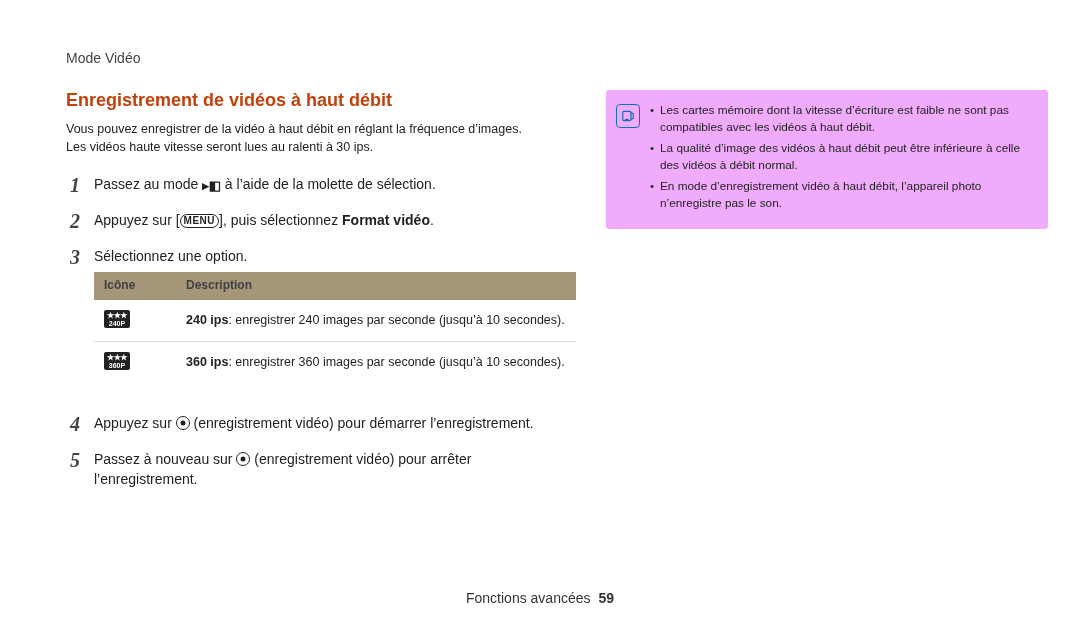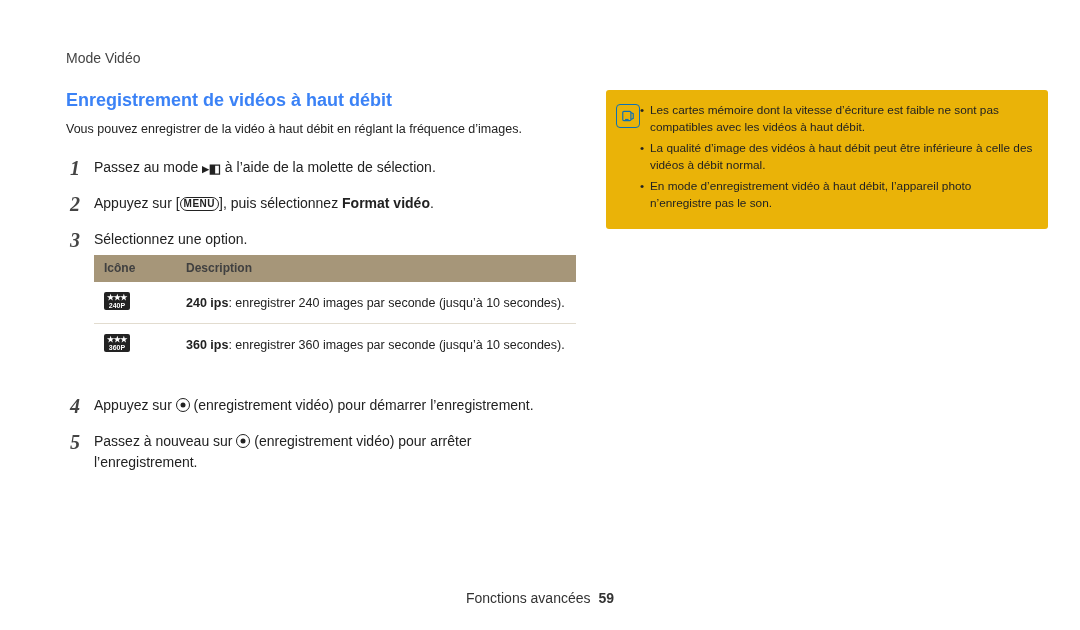--- a/index.html
+++ b/index.html
@@ -1,40 +1,40 @@
 <!DOCTYPE html>
 <html><head>
 <meta charset="utf-8">
 <style>
   html,body{margin:0;padding:0;background:#fff;font-family:"Segoe UI",Arial,Helvetica,sans-serif;color:#222}
   .page{position:relative;width:1080px;height:630px;box-sizing:border-box;padding:50px 32px 30px 66px}
   .header{font-size:14px;color:#444;margin-bottom:24px}
   .columns{display:flex;gap:30px}
   .left{width:510px}
   .right{flex:1}
-  h2.section-title{color:#3b82f6;font-size:18px;font-weight:700;margin:0 0 10px 0}
+  h2.section-title{color:#c2410c;font-size:18px;font-weight:700;margin:0 0 10px 0}
   .intro{font-size:12.5px;line-height:1.4;margin-bottom:18px}
   ol.steps{list-style:none;margin:0;padding:0}
   ol.steps>li{display:flex;gap:14px;margin-bottom:14px;font-size:14px;line-height:1.45}
   .step-num{font-style:italic;font-family:Georgia,"Times New Roman",serif;font-size:20px;color:#444;min-width:14px;text-align:right;line-height:1.1;font-weight:600}
   .step-body{flex:1}
   .sub-bullet{font-size:11.5px;margin-top:6px;padding-left:12px;position:relative}
   .sub-bullet::before{content:"•";position:absolute;left:0;top:0;font-size:11px}
   .menu-box{display:inline-block;border:1.2px solid #222;border-radius:7px;padding:0 3px;font-size:10px;font-weight:700;letter-spacing:0.5px;vertical-align:1px;line-height:1.2}
   .rec-icon{display:inline-block;width:12px;height:12px;border:1.4px solid #222;border-radius:50%;vertical-align:-2px;position:relative}
   .rec-icon::after{content:"";position:absolute;width:5px;height:5px;background:#222;border-radius:50%;left:50%;top:50%;transform:translate(-50%,-50%)}
   .cam-icon{display:inline-block;font-weight:700;font-size:13px;vertical-align:-1px}
   .opt-table{width:100%;border-collapse:collapse;margin-top:6px;margin-bottom:16px;font-size:12.5px}
   .opt-table th{background:#a69679;color:#404040;font-weight:700;text-align:left;padding:5px 10px;font-size:12px}
   .opt-table th:first-child{width:62px}
   .opt-table td{padding:10px 10px;vertical-align:middle}
   .opt-table tr.row td{border-top:1px solid #e2dccf}
   .opt-icon{display:inline-block;background:#222;color:#fff;font-size:7px;font-weight:700;padding:2px 3px 1px 3px;border-radius:2px;line-height:1;text-align:center}
   .opt-icon .top{font-size:8px;letter-spacing:-0.5px}
-  .note-box{display:flex;background:#eab308;padding:12px 14px 12px 10px;border-radius:3px;font-size:11.8px;line-height:1.45}
+  .note-box{display:flex;gap:10px;background:#f0abfc;padding:12px 14px 12px 10px;border-radius:3px;font-size:11.8px;line-height:1.45}
   .note-badge{flex:none;width:22px;height:22px;border:1.5px solid #0d71b6;border-radius:4px;display:flex;align-items:center;justify-content:center;color:#0d71b6;margin-top:2px}
   .note-badge svg{width:14px;height:14px}
   .note-list{list-style:none;margin:0;padding:0}
   .note-list li{position:relative;padding-left:10px;margin-bottom:4px}
   .note-list li::before{content:"•";position:absolute;left:0;top:0}
   .footer{position:absolute;left:0;right:0;bottom:24px;text-align:center;font-size:14px;color:#333}
   .footer .pg{font-weight:700;margin-left:4px}
   .bold{font-weight:700}
 </style>
 </head>
@@ -44,20 +44,21 @@
 
   <div class="header">Mode Vidéo</div>
 
   <div class="columns">
     <div class="left">
 
       <h2 class="section-title">Enregistrement de vidéos à haut débit</h2>
 
       <div class="intro">
         <span>Vous pouvez enregistrer de la vidéo à haut débit en réglant la fréquence d’images.</span><br>
+        <span>Les vidéos haute vitesse seront lues au ralenti à 30 ips.</span>
       </div>
 
       <ol class="steps">
 
         <li>
           <span class="step-num">1</span>
           <div class="step-body">
             <span>Passez au mode </span><span class="cam-icon">▸◧</span><span> à l’aide de la molette de sélection.</span>
           </div>
         </li>

